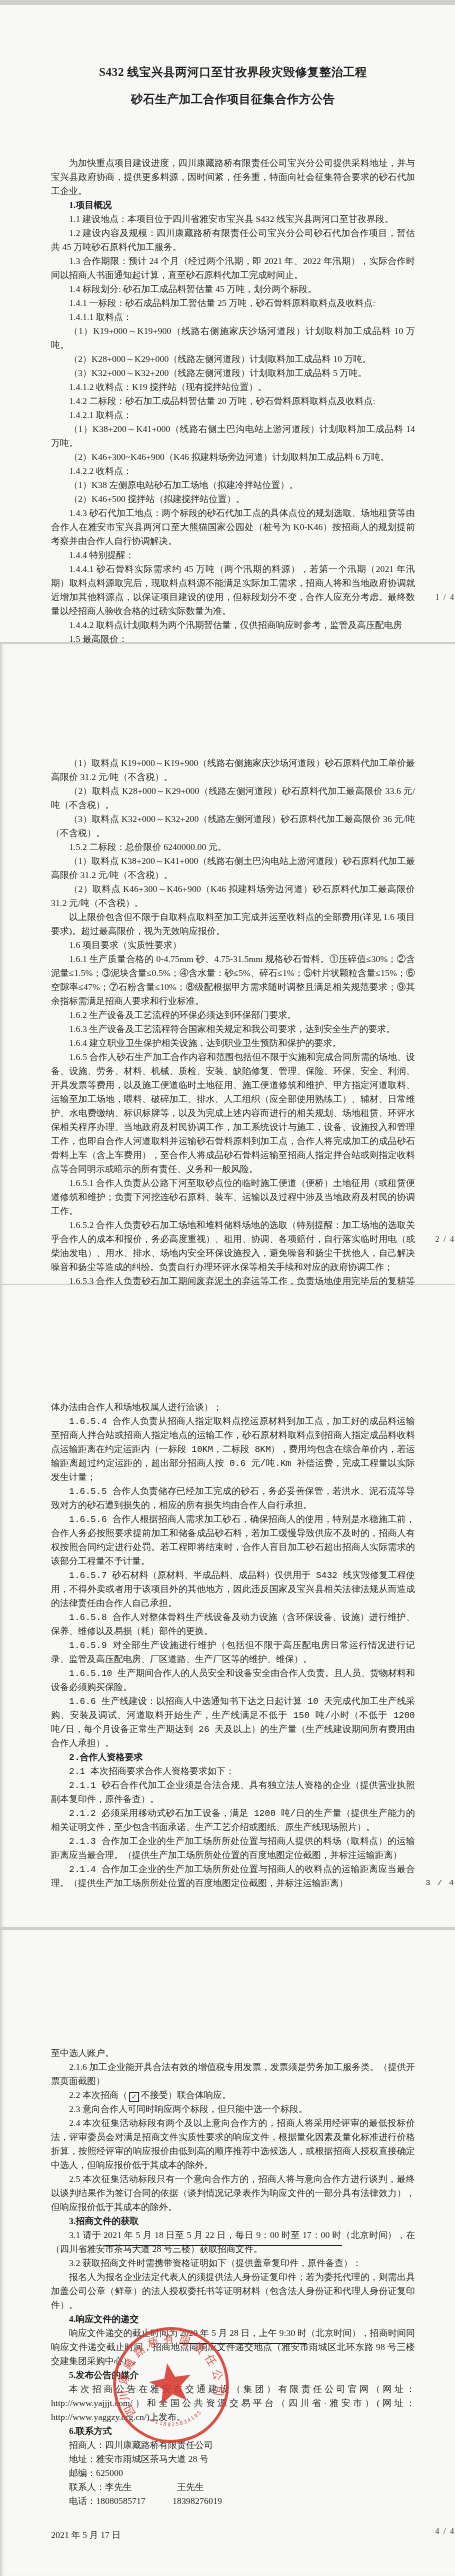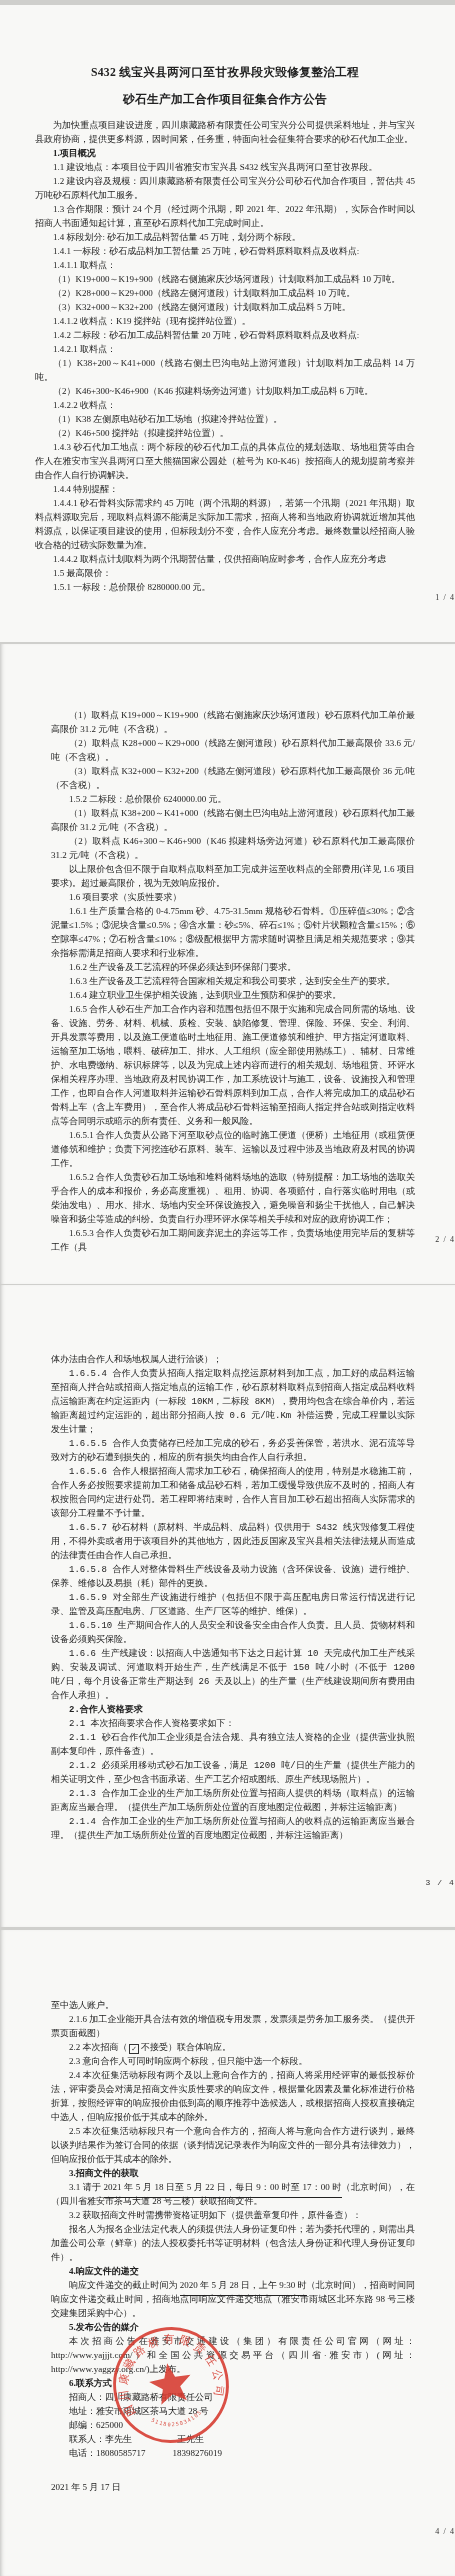--- a/index.html
+++ b/index.html
@@ -1,25 +1,25 @@
 <!DOCTYPE html>
 <html style="font-size:9px"><head>
 <meta charset="utf-8">
 <style>
   html,body{margin:0;padding:0;}
   body{width:455px;font-family:"Liberation Serif","DejaVu Serif",serif;}
   .canvas{position:relative;width:455px;height:2576px;background:#cfcfcc;overflow:hidden;}
   .page{position:absolute;left:0;width:455px;background:#f8f8f6;color:#222;box-sizing:border-box;}
   .page2,.page3,.page4{box-shadow:inset 4px 0 5.1px -4px rgba(0,0,0,.35);}
-  .page1{top:4.6px;height:637px;padding:59px 40px 0 35px;}
+  .page1{top:4.6px;height:637px;padding:59px 40px 0 51px;}
   .page2{top:644px;height:640px;padding:64px 40px 0 51px;}
   .page3{top:1285px;height:642px;padding:68px 40px 0 51px;font-family:Liberation Mono, monospace;}
   .page4{top:1930px;height:646px;padding:68px 40px 0 51px;}
   .doc-title{font-size:11.7px;font-weight:bold;text-align:center;line-height:17px;margin-bottom:10.2px;letter-spacing:0.3px;}
-  .paras{font-size:9px;line-height:14px;text-align:justify;}
+  .paras{font-size:9px;line-height:14px;text-align:justify;margin-top:48px;}
   .para{text-indent:2em;margin:0;}
   .para.noindent{text-indent:0;}
   .para.bold{font-weight:bold;}
   .para .u{border-bottom:0.6px solid #222;padding-bottom:5px;}
   .checkbox{display:inline-block;width:8px;height:8px;border:0.9px solid #333;line-height:7.4px;font-size:6.8px;text-align:center;vertical-align:-1.1px;margin:0 1.7px;text-indent:0;}
   .doc-date{font-size:9px;text-align:left;margin-top:20.5px;padding-right:4.6px;}
   .page-footer{position:absolute;left:0;right:0;bottom:40px;text-align:right;font-size:8px;color:#333;letter-spacing:1.1px;}
   .seal{position:absolute;left:110px;top:394px;width:122px;height:122px;transform:rotate(-10deg);opacity:.88;pointer-events:none;}
 </style>
 </head>
@@ -46,21 +46,21 @@
         <div class="para">1.4.2 二标段：砂石加工成品料暂估量 20 万吨，砂石骨料原料取料点及收料点:</div>
         <div class="para">1.4.2.1 取料点：</div>
         <div class="para">（1）K38+200～K41+000（线路右侧土巴沟电站上游河道段）计划取料加工成品料 14 万吨。</div>
         <div class="para">（2）K46+300~K46+900（K46 拟建料场旁边河道）计划取料加工成品料 6 万吨。</div>
         <div class="para">1.4.2.2 收料点：</div>
         <div class="para">（1）K38 左侧原电站砂石加工场地（拟建冷拌站位置）。</div>
         <div class="para">（2）K46+500 搅拌站（拟建搅拌站位置）。</div>
         <div class="para">1.4.3 砂石代加工地点：两个标段的砂石代加工点的具体点位的规划选取、场地租赁等由合作人在雅安市宝兴县两河口至大熊猫国家公园处（桩号为 K0-K46）按招商人的规划提前考察并由合作人自行协调解决。</div>
         <div class="para">1.4.4 特别提醒：</div>
         <div class="para">1.4.4.1 砂石骨料实际需求约 45 万吨（两个汛期的料源），若第一个汛期（2021 年汛期）取料点料源取完后，现取料点料源不能满足实际加工需求，招商人将和当地政府协调就近增加其他料源点，以保证项目建设的使用，但标段划分不变，合作人应充分考虑。最终数量以经招商人验收合格的过磅实际数量为准。</div>
-        <div class="para">1.4.4.2 取料点计划取料为两个汛期暂估量，仅供招商响应时参考，合作人应充分考虑</div>
+        <div class="para">1.4.4.2 取料点计划取料为两个汛期暂估量，仅供招商响应时参考，监管及高压配电房</div>
         <div class="para">1.5 最高限价：</div>
         <div class="para">1.5.1 一标段：总价限价 8280000.00 元。</div>
       </div>
     <div class="page-footer">1 / 4</div>
   </div>
 
   <div class="page page2">
     <div class="paras">
         <div class="para">（1）取料点 K19+000～K19+900（线路右侧施家庆沙场河道段）砂石原料代加工单价最高限价 31.2 元/吨（不含税）。</div>
         <div class="para">（2）取料点 K28+000～K29+000（线路左侧河道段）砂石原料代加工最高限价 33.6 元/吨（不含税）。</div>

